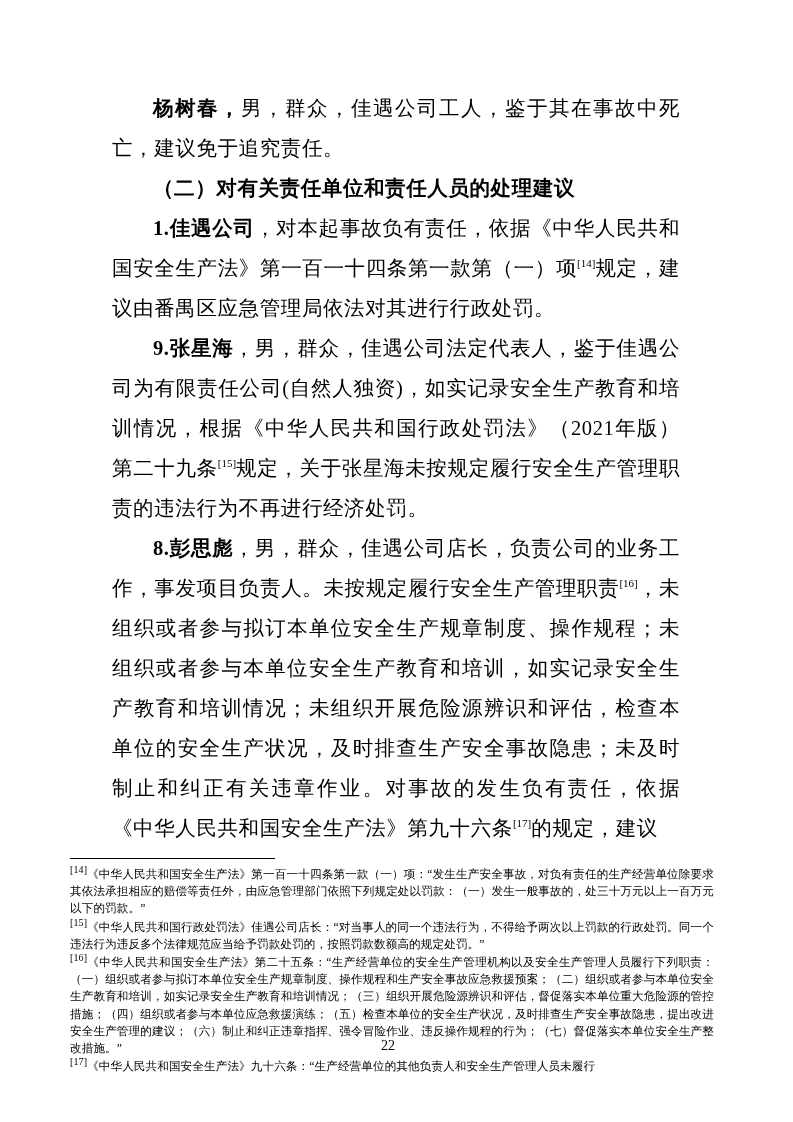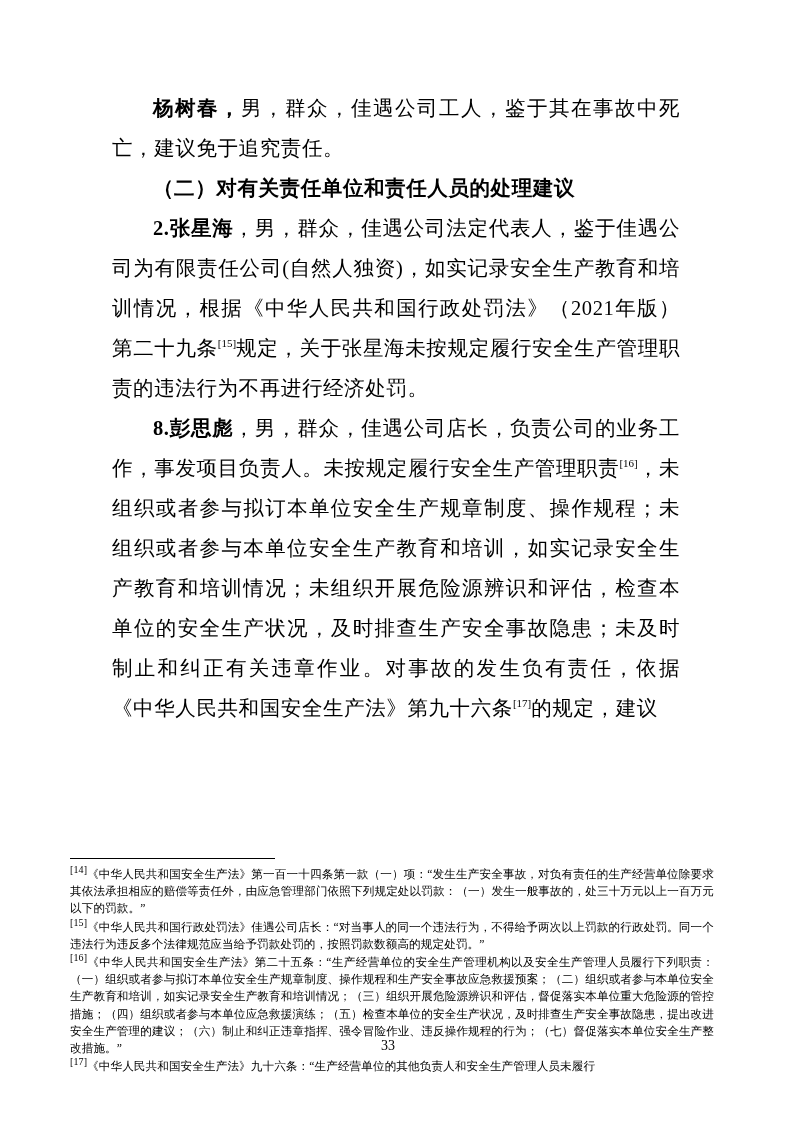--- a/index.html
+++ b/index.html
@@ -88,23 +88,26 @@
   <div class="body-text">
 
     <p class="para">
       <span class="bold">杨树春，</span><span>男，群众，佳遇公司工人，鉴于其在事故中死亡，建议免于追究责任。</span>
     </p>
 
     <p class="para heading">
       <span>（二）对有关责任单位和责任人员的处理建议</span>
     </p>
 
+    <p class="para">
+      <span class="bold">1.佳遇公司</span><span>，对本起事故负有责任，依据《中华人民共和国安全生产法》第一百一十四条第一款第（一）项</span><sup class="fn">[14]</sup><span>规定，建议由番禺区应急管理局依法对其进行行政处罚。</span>
+    </p>
 
     <p class="para">
-      <span class="bold">2.张星海</span><span>，男，群众，佳遇公司法定代表人，鉴于佳遇公司为有限责任公司(自然人独资)，如实记录安全生产教育和培训情况，根据《中华人民共和国行政处罚法》（2021年版）第二十九条</span><sup class="fn">[15]</sup><span>规定，关于张星海未按规定履行安全生产管理职责的违法行为不再进行经济处罚。</span>
+      <span class="bold">9.张星海</span><span>，男，群众，佳遇公司法定代表人，鉴于佳遇公司为有限责任公司(自然人独资)，如实记录安全生产教育和培训情况，根据《中华人民共和国行政处罚法》（2021年版）第二十九条</span><sup class="fn">[15]</sup><span>规定，关于张星海未按规定履行安全生产管理职责的违法行为不再进行经济处罚。</span>
     </p>
 
     <p class="para">
       <span class="bold">8.彭思彪</span><span>，男，群众，佳遇公司店长，负责公司的业务工作，事发项目负责人。未按规定履行安全生产管理职责</span><sup class="fn">[16]</sup><span>，未组织或者参与拟订本单位安全生产规章制度、操作规程；未组织或者参与本单位安全生产教育和培训，如实记录安全生产教育和培训情况；未组织开展危险源辨识和评估，检查本单位的安全生产状况，及时排查生产安全事故隐患；未及时制止和纠正有关违章作业。对事故的发生负有责任，依据《中华人民共和国安全生产法》第九十六条</span><sup class="fn">[17]</sup><span>的规定，建议</span>
     </p>
 
   </div>
 
   <div class="footnote-area">
     <div class="fn-rule"></div>
@@ -119,15 +122,15 @@
 
     <p class="fn-item">
       <sup>[16]</sup><span>《中华人民共和国安全生产法》第二十五条：“生产经营单位的安全生产管理机构以及安全生产管理人员履行下列职责：（一）组织或者参与拟订本单位安全生产规章制度、操作规程和生产安全事故应急救援预案；（二）组织或者参与本单位安全生产教育和培训，如实记录安全生产教育和培训情况；（三）组织开展危险源辨识和评估，督促落实本单位重大危险源的管控措施；（四）组织或者参与本单位应急救援演练；（五）检查本单位的安全生产状况，及时排查生产安全事故隐患，提出改进安全生产管理的建议；（六）制止和纠正违章指挥、强令冒险作业、违反操作规程的行为；（七）督促落实本单位安全生产整改措施。”</span>
     </p>
 
     <p class="fn-item">
       <sup>[17]</sup><span>《中华人民共和国安全生产法》九十六条：“生产经营单位的其他负责人和安全生产管理人员未履行</span>
     </p>
   </div>
 
-  <div class="page-number">33</div>
+  <div class="page-number">22</div>
 
 </div>
 
 </body></html>

